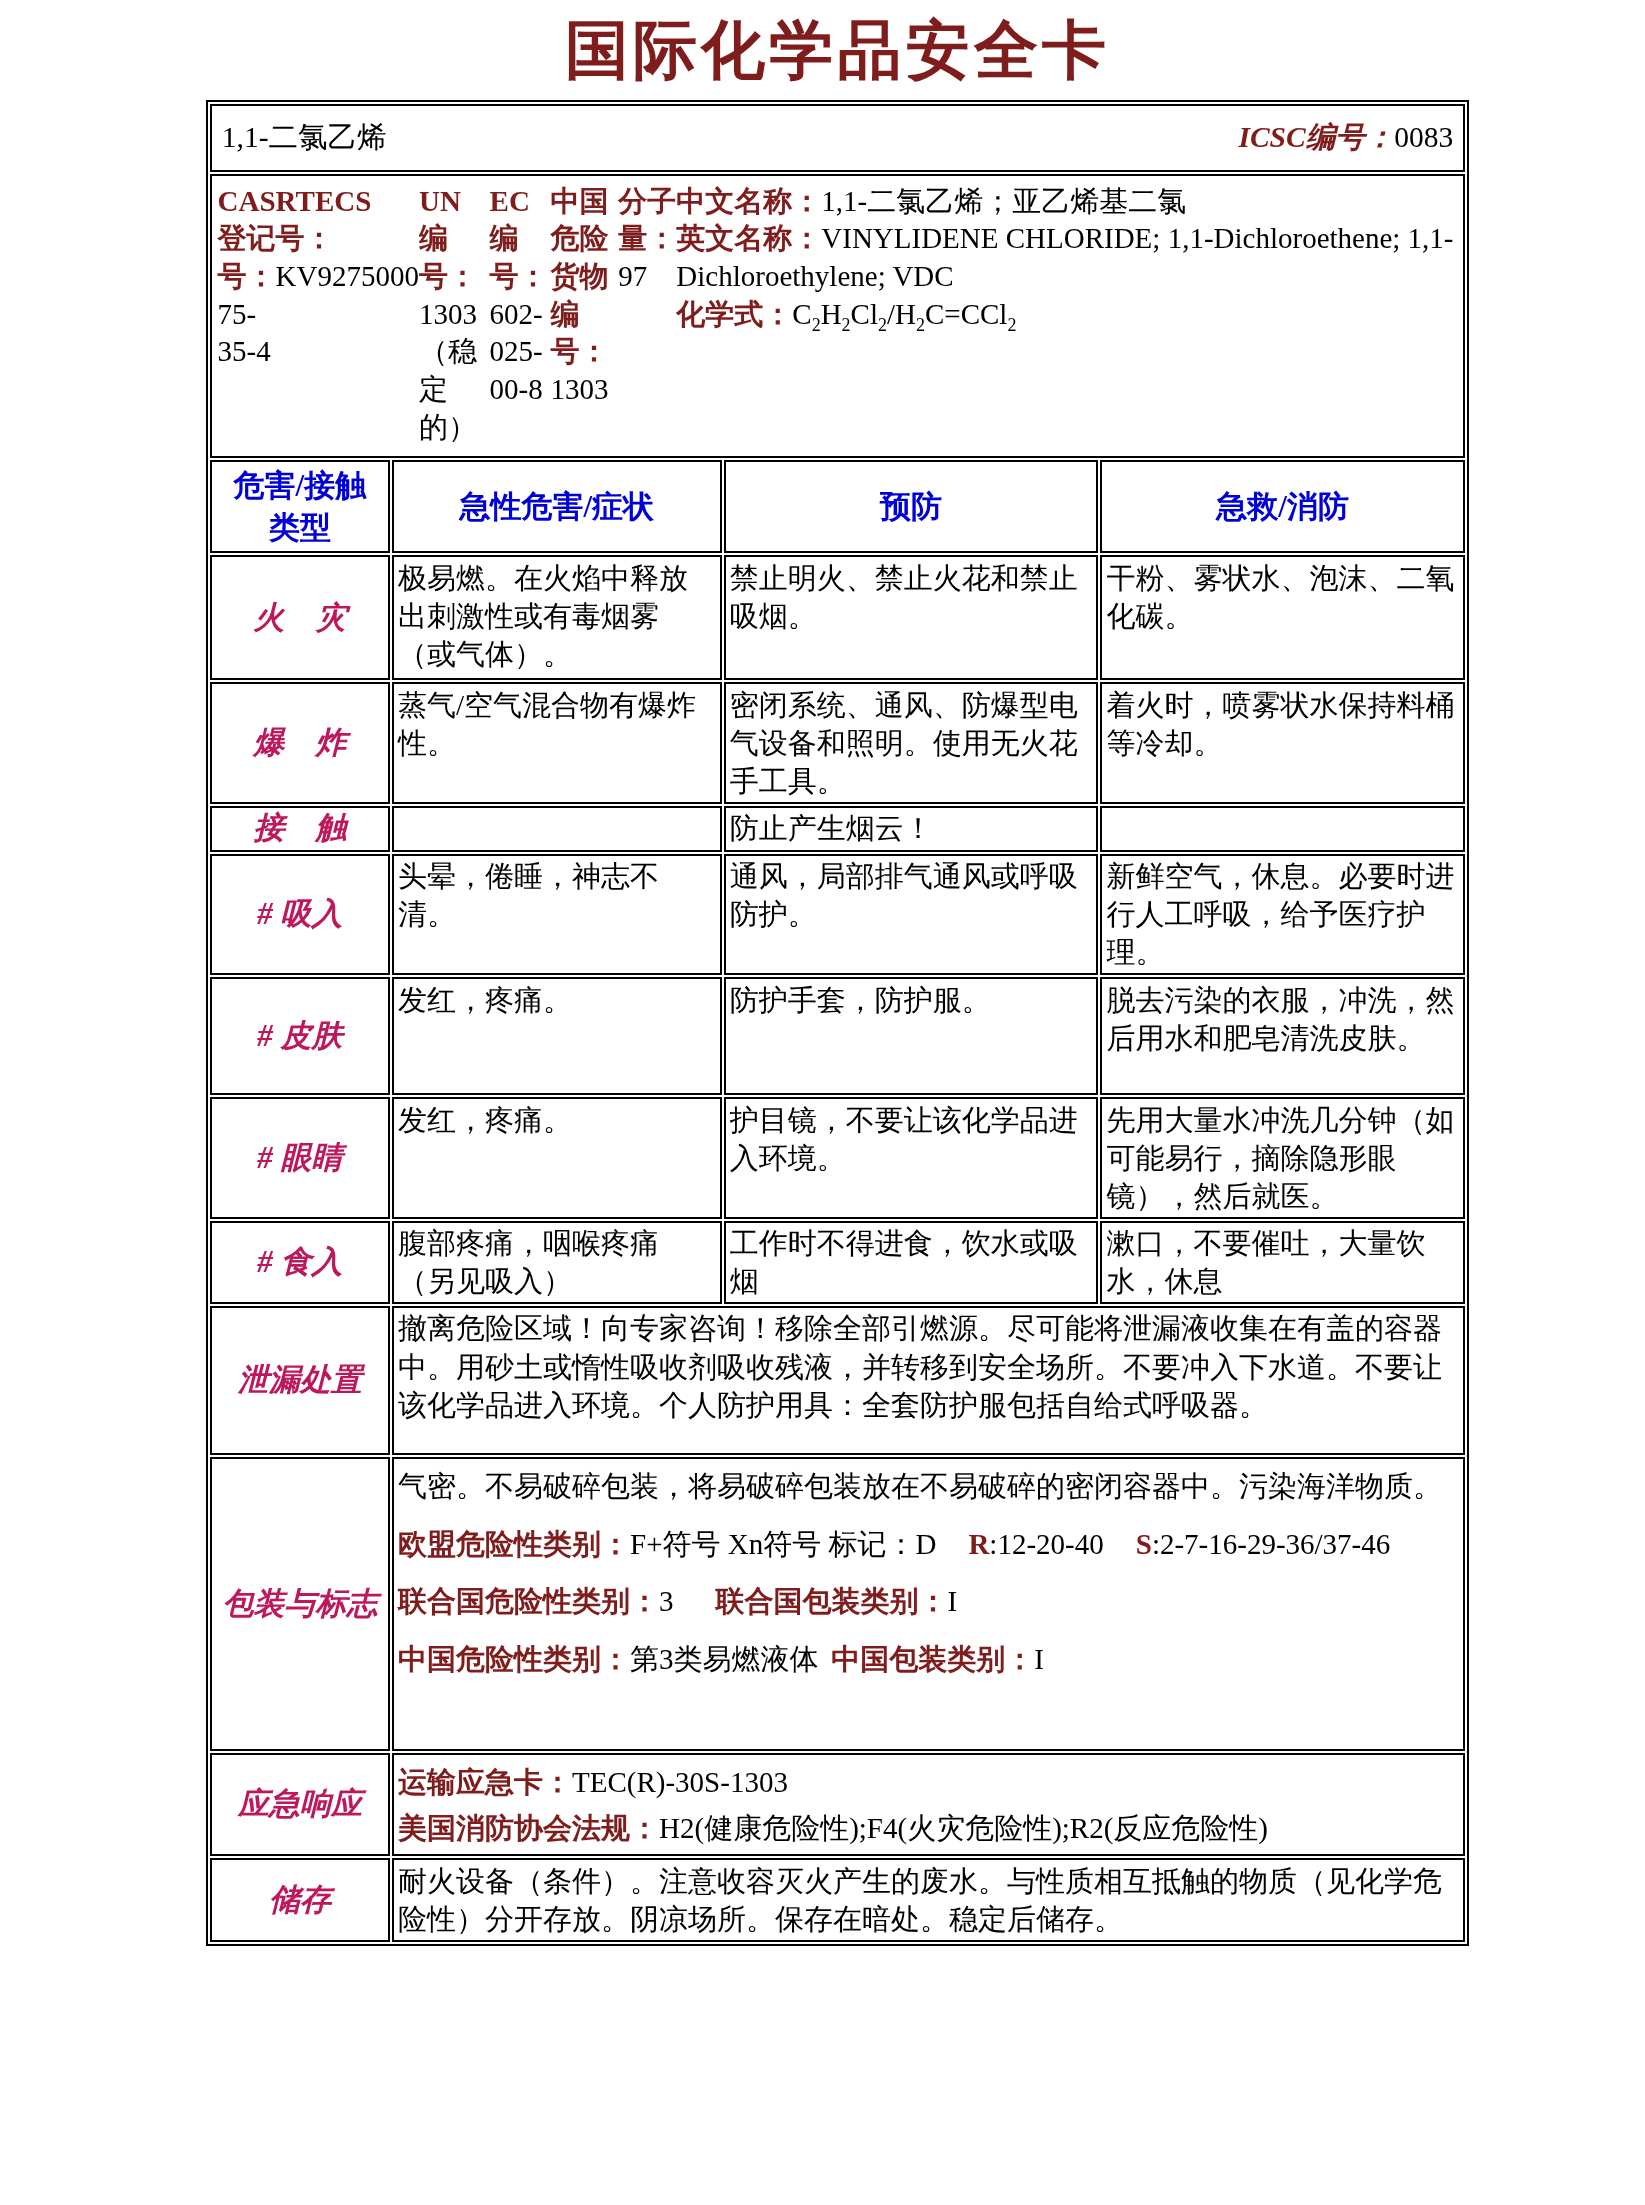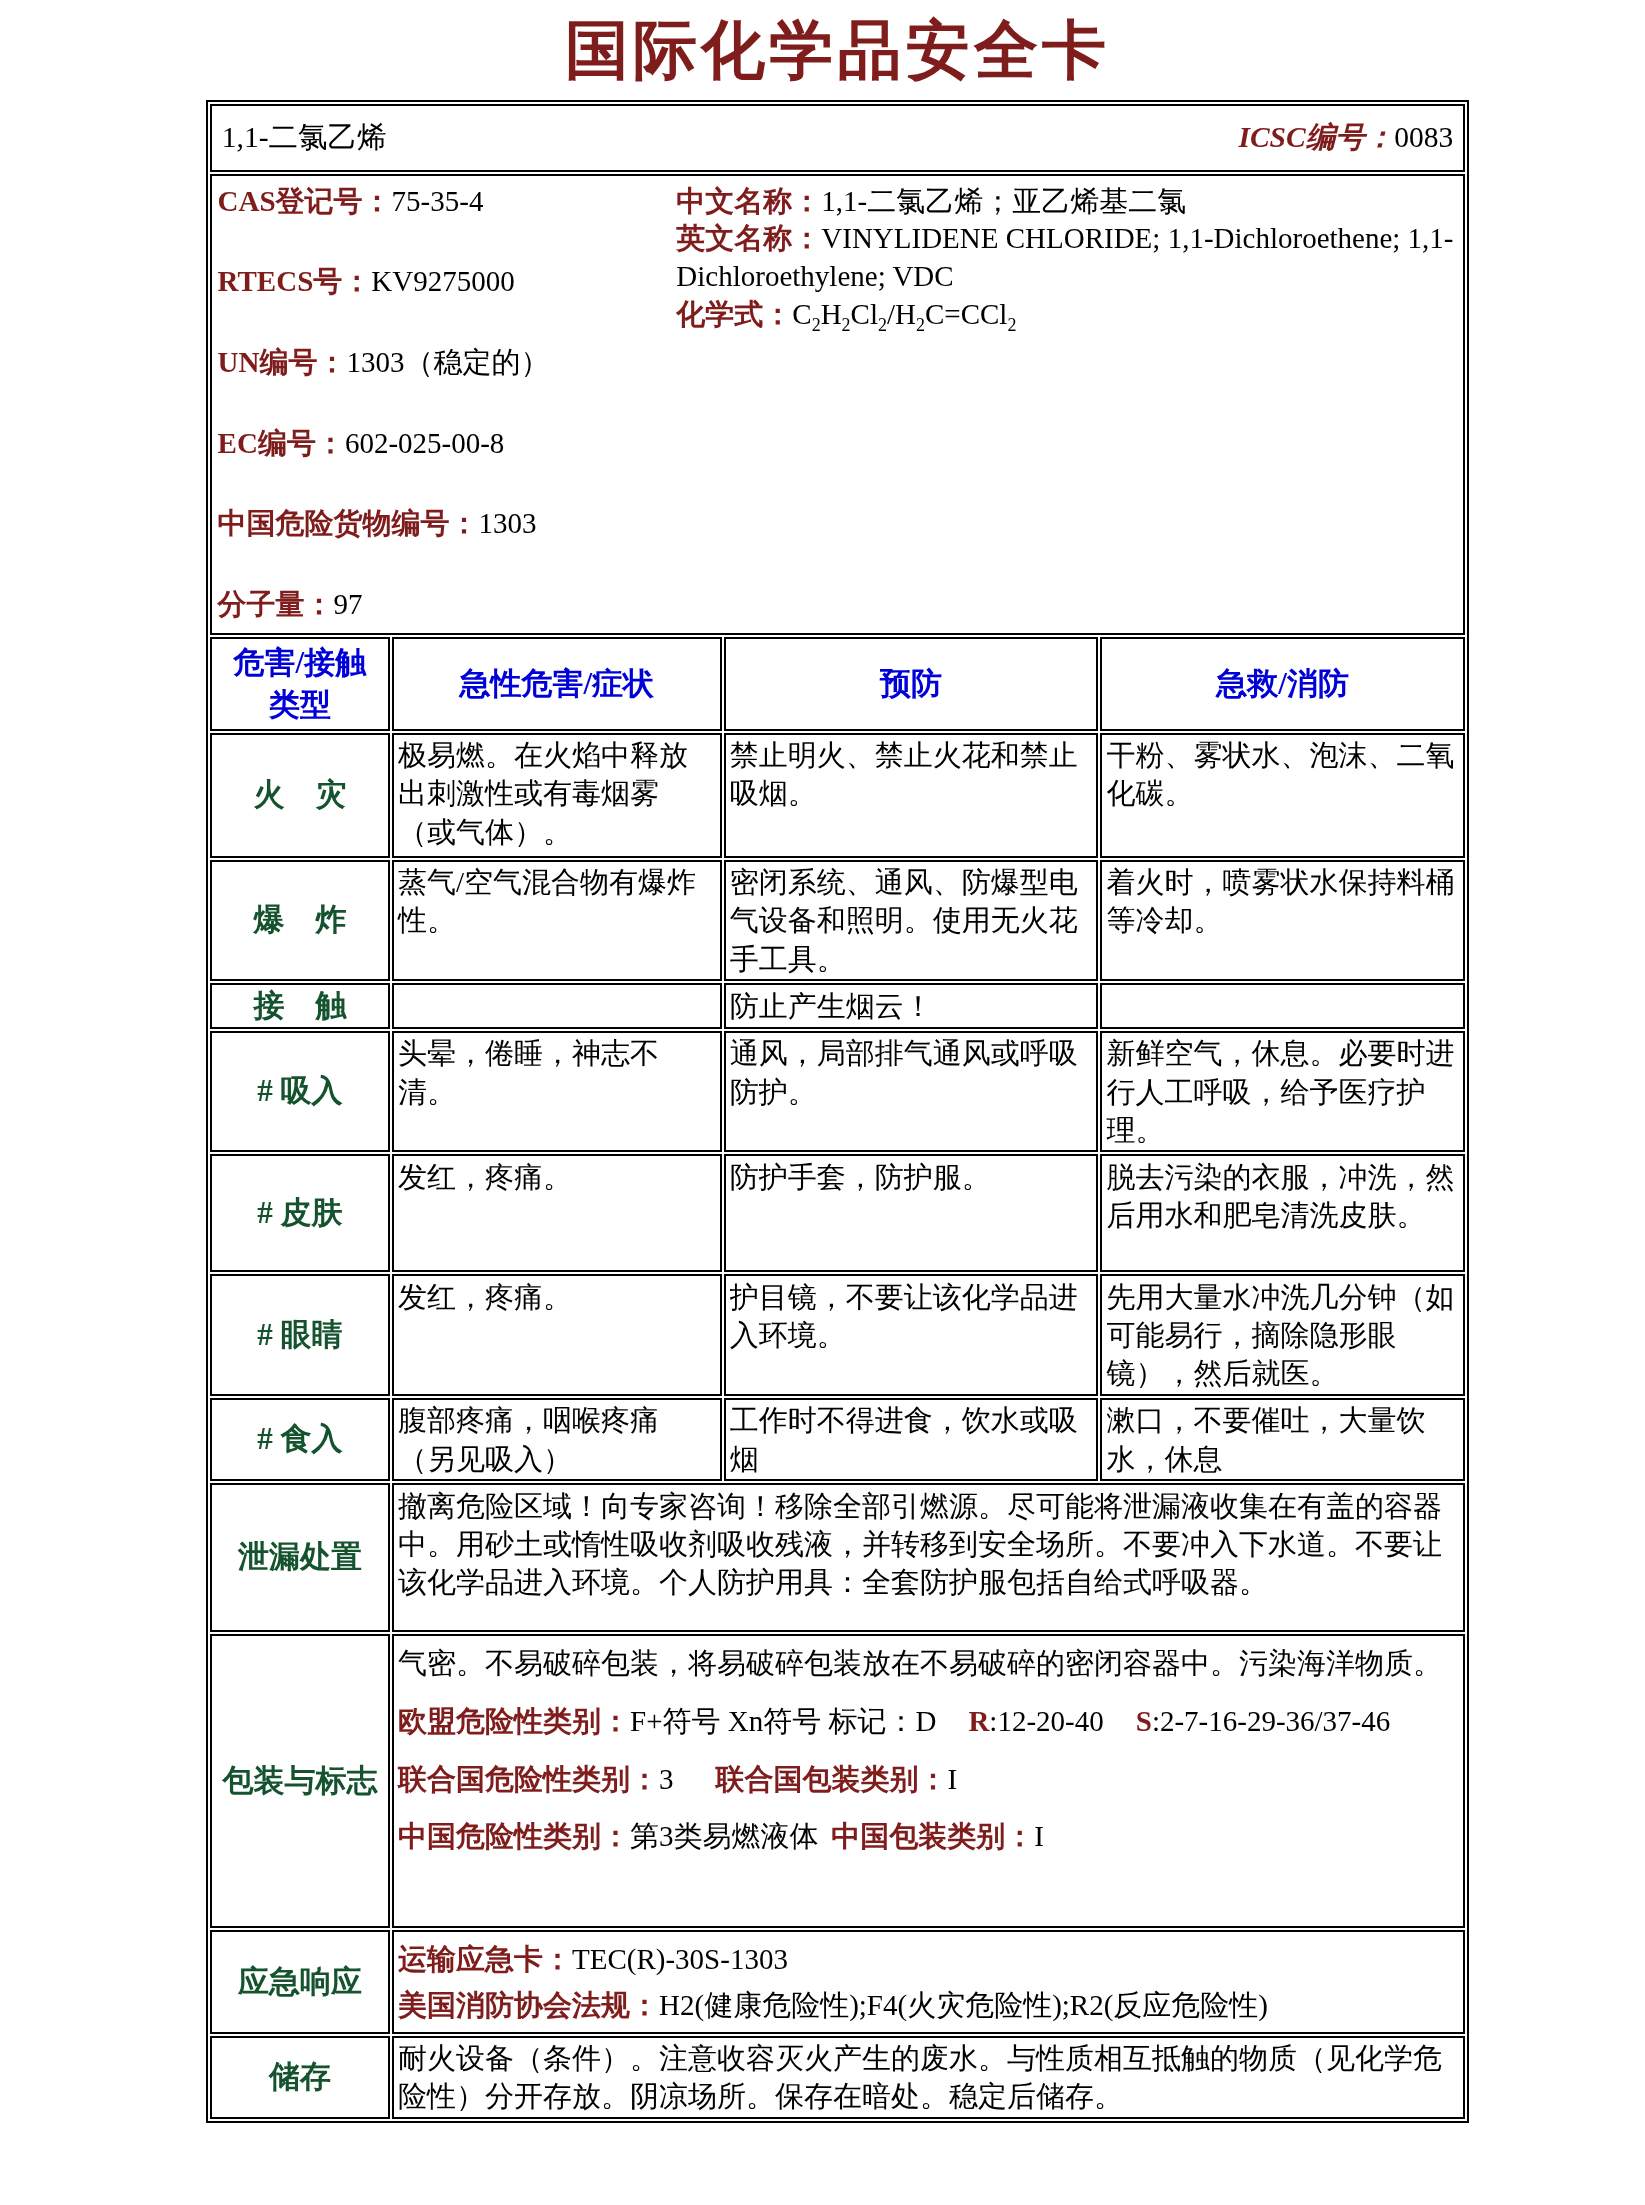--- a/index.html
+++ b/index.html
@@ -24,40 +24,40 @@
     border-spacing: 2.1px;
     border: 2.8px solid #000;
   }
   td { border: 2.1px solid #000; vertical-align: top; }
   td.txt {
     font-size: 29px; line-height: 1.32;
     padding: 1.4px 5.6px 1.4px 4.2px;
   }
   td.lbl {
     font-size: 31px; font-weight: bold;
-    color: #14532d; text-align: center; vertical-align: middle;
-    padding: 1.4px 2.8px; line-height: 1.25;
+    color: #be185d; text-align: center; vertical-align: middle;
+    padding: 1.4px 2.8px; line-height: 1.25; font-style: italic;
   }
   td.hdr {
     font-size: 31px; font-weight: bold;
     color: #0000d8; text-align: center; vertical-align: middle;
     padding: 2.8px 7px; line-height: 1.35;
   }
   .blu { color: #7f1d1d; }
   .b { font-weight: bold; }
   .namecell {
     display: flex; justify-content: space-between; align-items: center;
     font-size: 29.5px; padding: 0 2.8px; height: 100%;
   }
   .icsc-label { font-style: italic; }
   td.namerow { vertical-align: middle; padding: 4.2px 7px; }
   .regwrap { display: flex; height: 100%; }
   .regleft {
-    width: 37%; display: flex; flex-direction: column;
-    justify-content: space-between; padding: 4.2px 0; gap: 43px;
+    width: 37%; display: flex; flex-direction: row;
+    justify-content: space-between; padding: 4.2px 0;
   }
   .regright {
     width: 63%; display: flex; flex-direction: column;
     justify-content: flex-start; padding: 4.2px 0;
   }
   .regline, .regright p { font-size: 29px; margin: 0; line-height: 1.3; }
   td.regcell { padding: 2.8px 5.6px 5.6px 5.6px; }
   sub { font-size: 0.62em; }
   td.pack p { margin: 8.4px 0; line-height: 1.7; }
   td.pack p.first { margin-top: 1.4px; }

